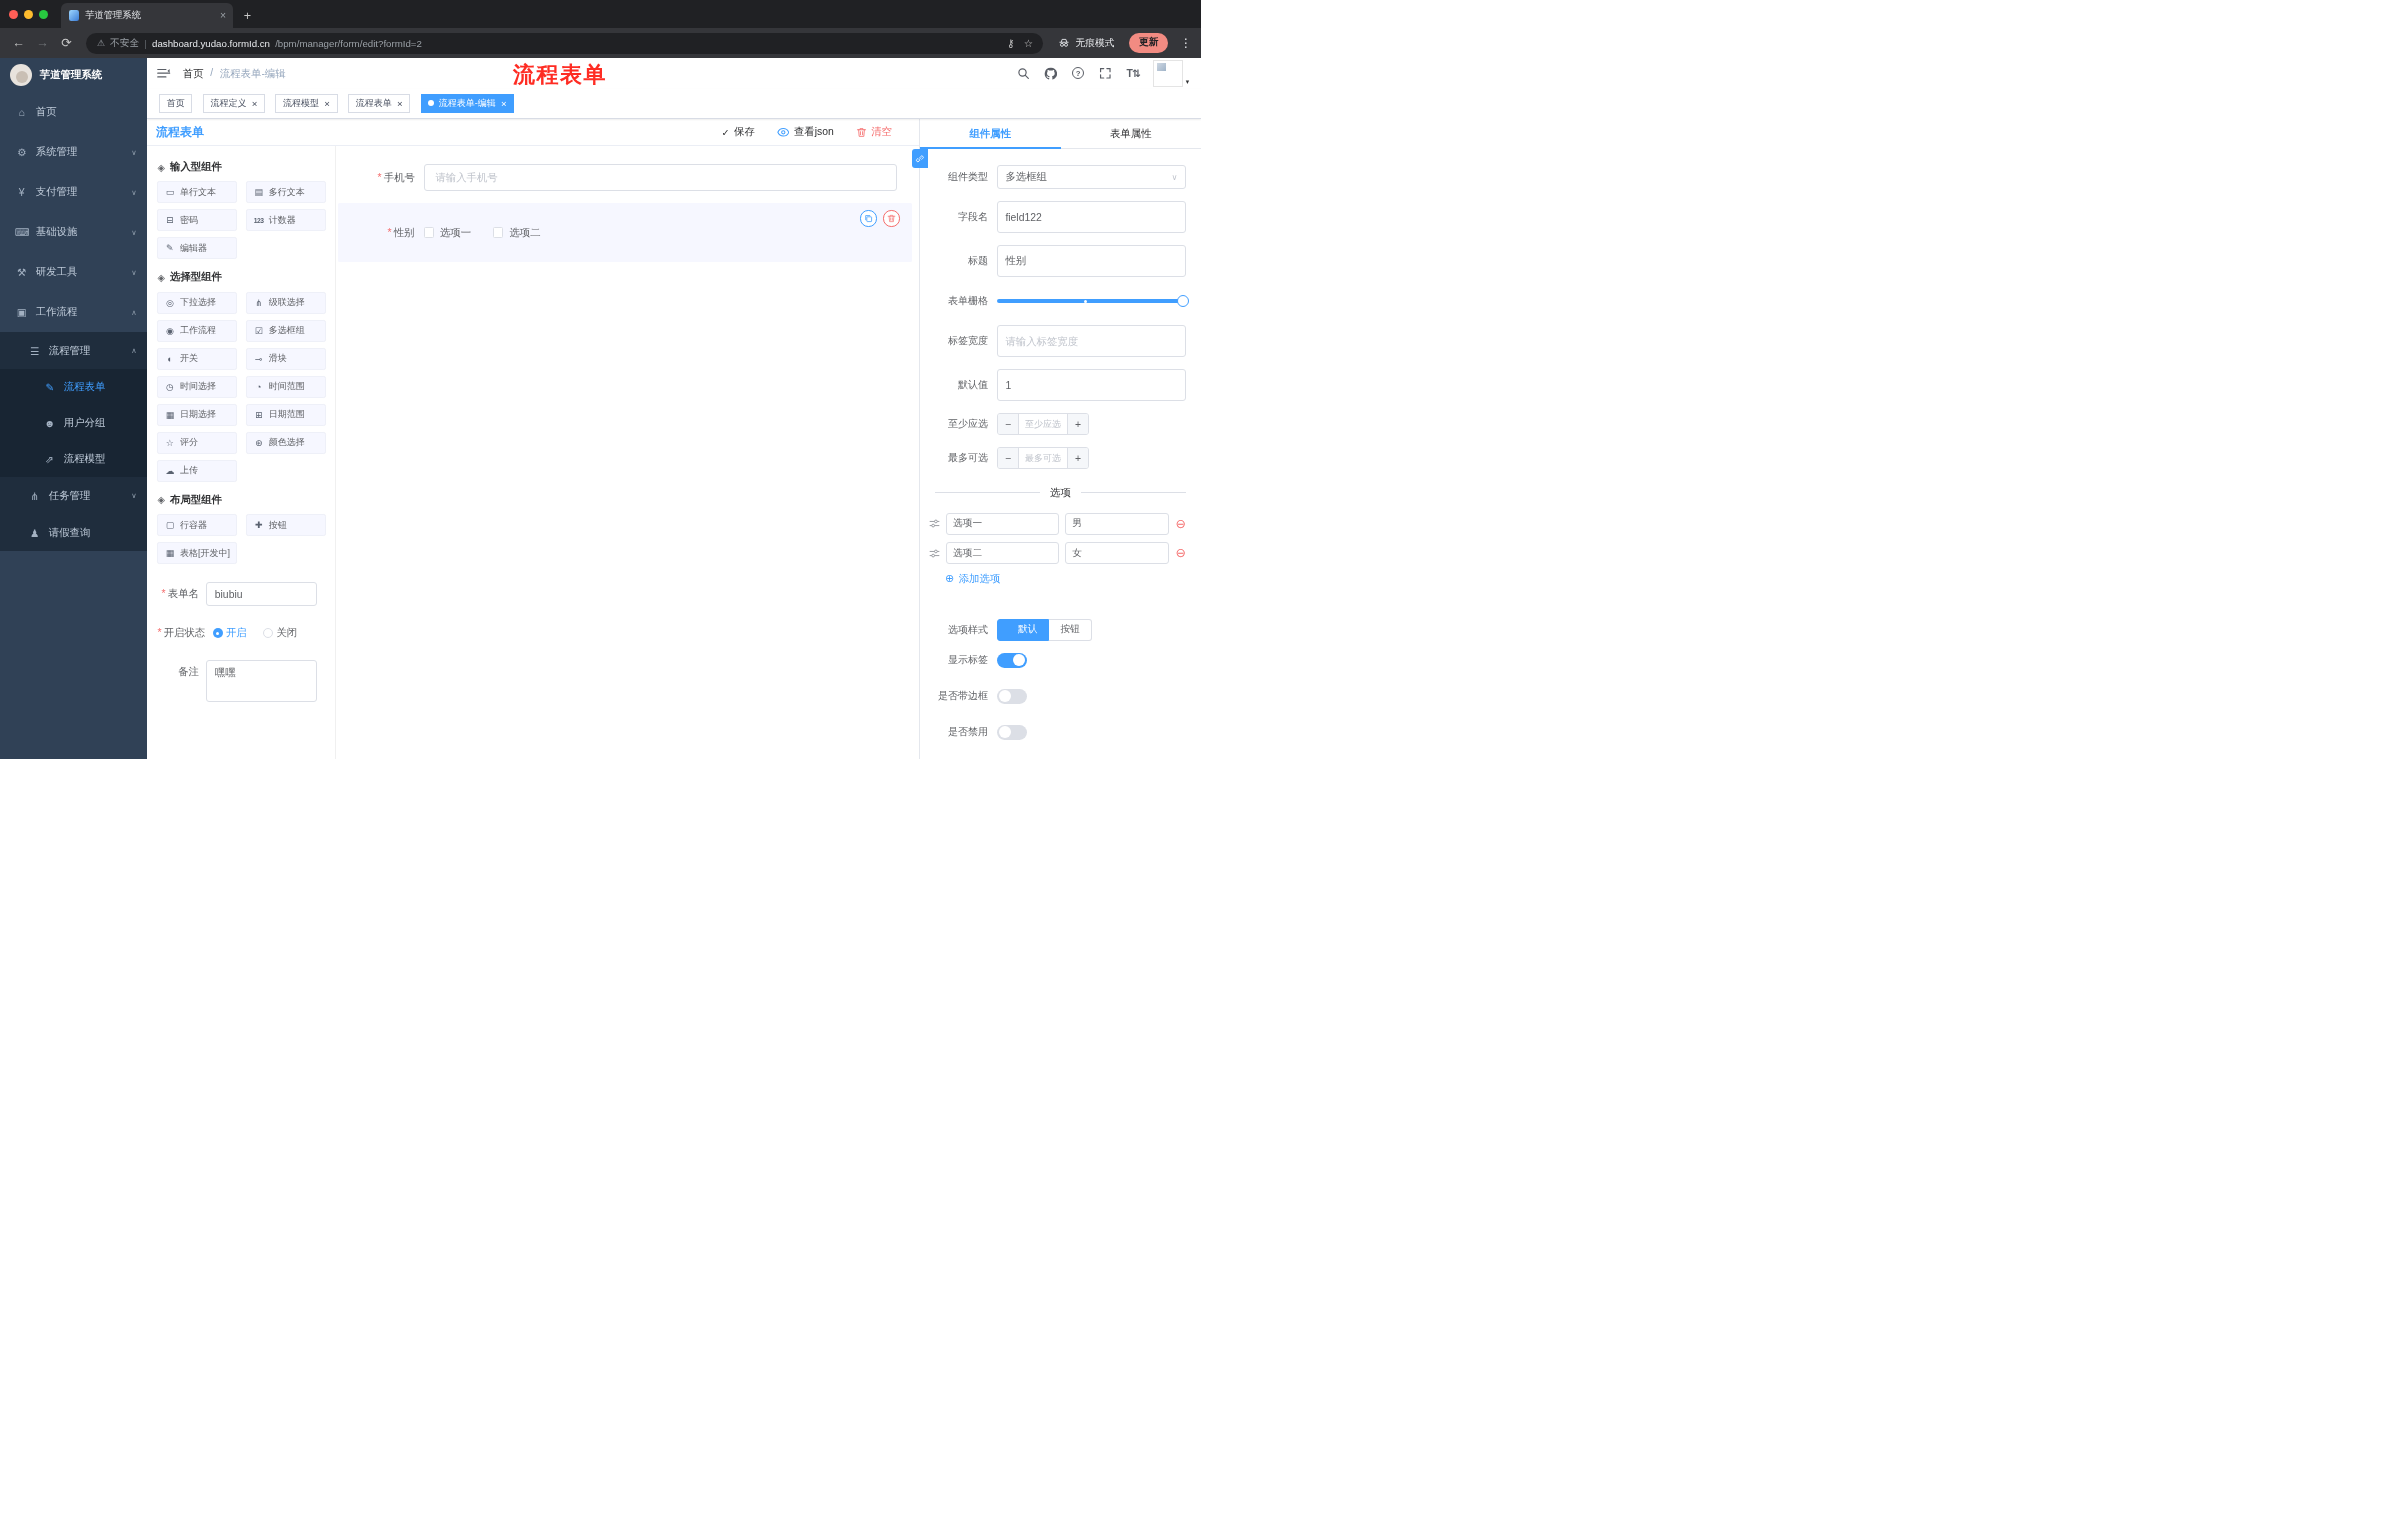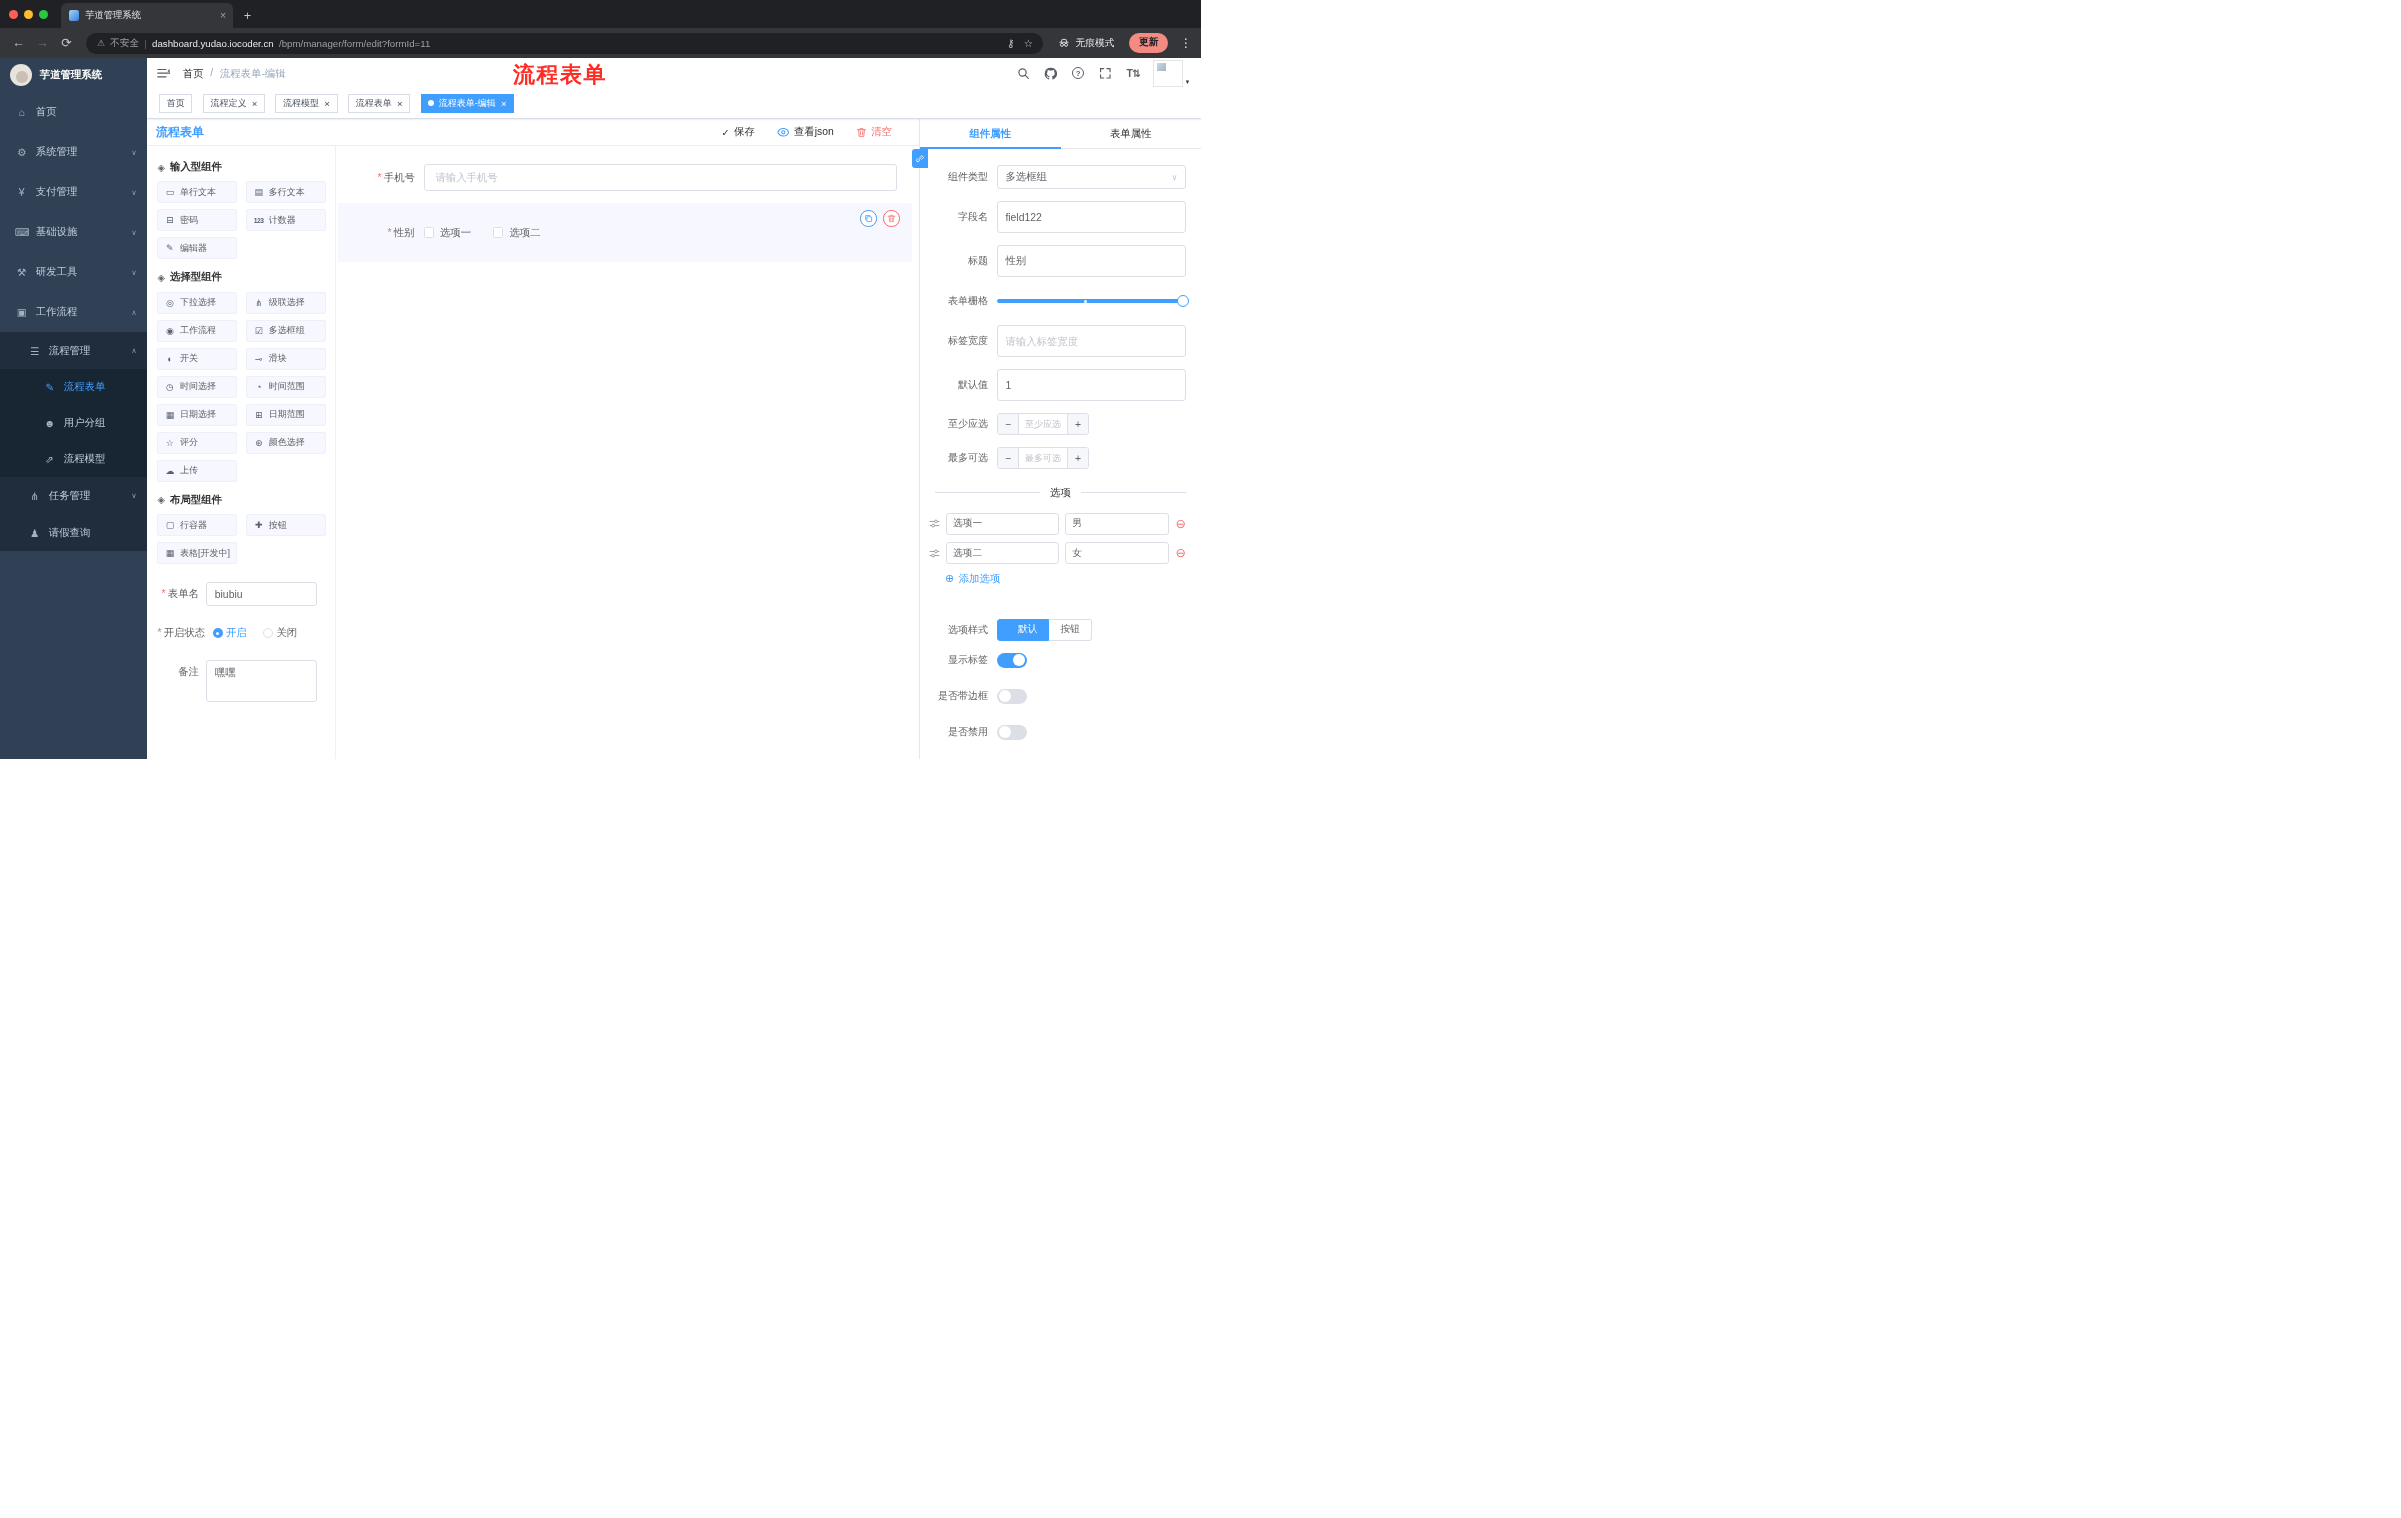--- a/index.html
+++ b/index.html
@@ -181,22 +181,22 @@
   </div>
 
   <div class="chrome-toolbar">
     <span class="nav-ico">←</span>
     <span class="nav-ico dim">→</span>
     <span class="nav-ico">⟳</span>
     <div class="urlbar">
       <span class="sec-warn">⚠</span>
       <span class="sec-label">不安全</span>
       <span class="url-sep">|</span>
-      <span class="url-domain">dashboard.yudao.iocoder.cn</span>
-      <span class="url-path">/bpm/manager/form/edit?formId=11</span>
+      <span class="url-domain">dashboard.yudao.formId.cn</span>
+      <span class="url-path">/bpm/manager/form/edit?formId=2</span>
       <span class="omni-right">
         <span>⚷</span>
         <span>☆</span>
       </span>
     </div>
     <div class="incog">
       <svg width="12" height="12" viewBox="0 0 16 16">
         <path d="M2.5 7h11M4.5 6.2l1-3h5l1 3" stroke="#e8eaed" stroke-width="1.2" fill="none" stroke-linecap="round"></path>
         <circle cx="5.3" cy="10.4" r="2" stroke="#e8eaed" stroke-width="1.2" fill="none"></circle>
         <circle cx="10.7" cy="10.4" r="2" stroke="#e8eaed" stroke-width="1.2" fill="none"></circle>

